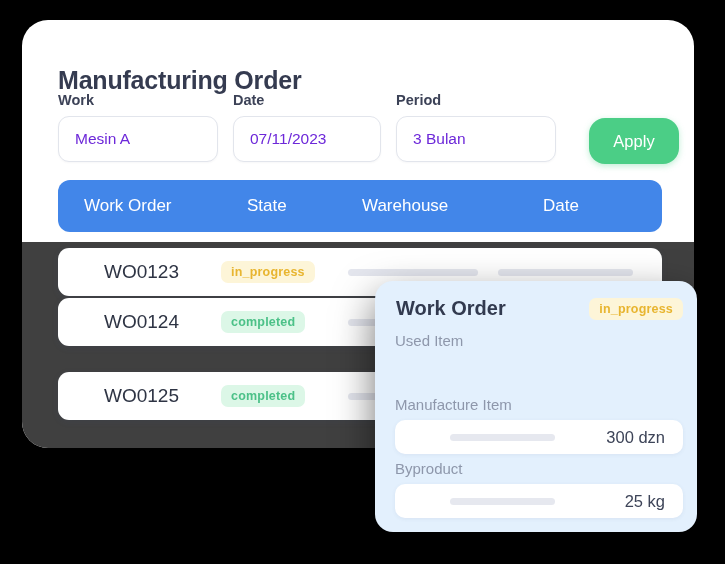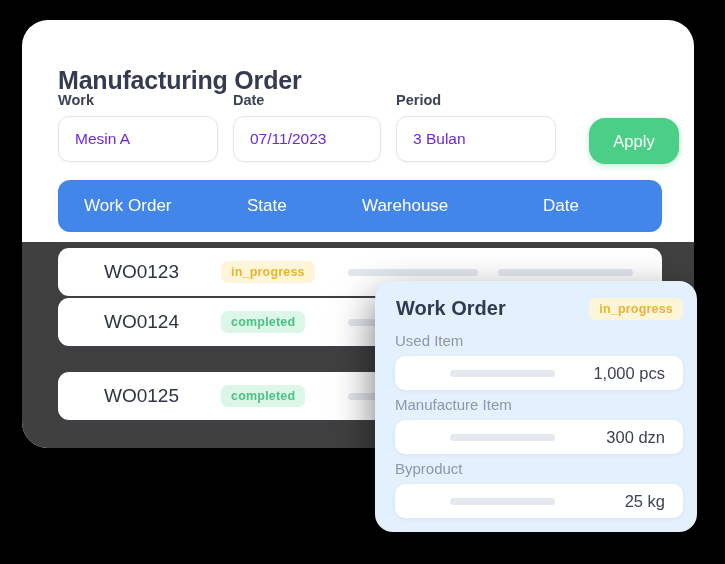--- a/index.html
+++ b/index.html
@@ -299,24 +299,20 @@
 
   </div>
 </div>
 
 <div class="detail-card">
   <div class="dc-title">Work Order</div>
   <span class="dc-badge badge badge-in_progress">in_progress</span>
 
   <div class="dc-group g-0">
     <span class="dc-label">Used Item</span>
-    <div class="dc-value-pill">
-      <span class="pill-skeleton"></span>
-      <span class="dc-value">1,000 pcs</span>
-    </div>
   </div>
 
   <div class="dc-group g-1">
     <span class="dc-label">Manufacture Item</span>
     <div class="dc-value-pill">
       <span class="pill-skeleton"></span>
       <span class="dc-value">300 dzn</span>
     </div>
   </div>
 

